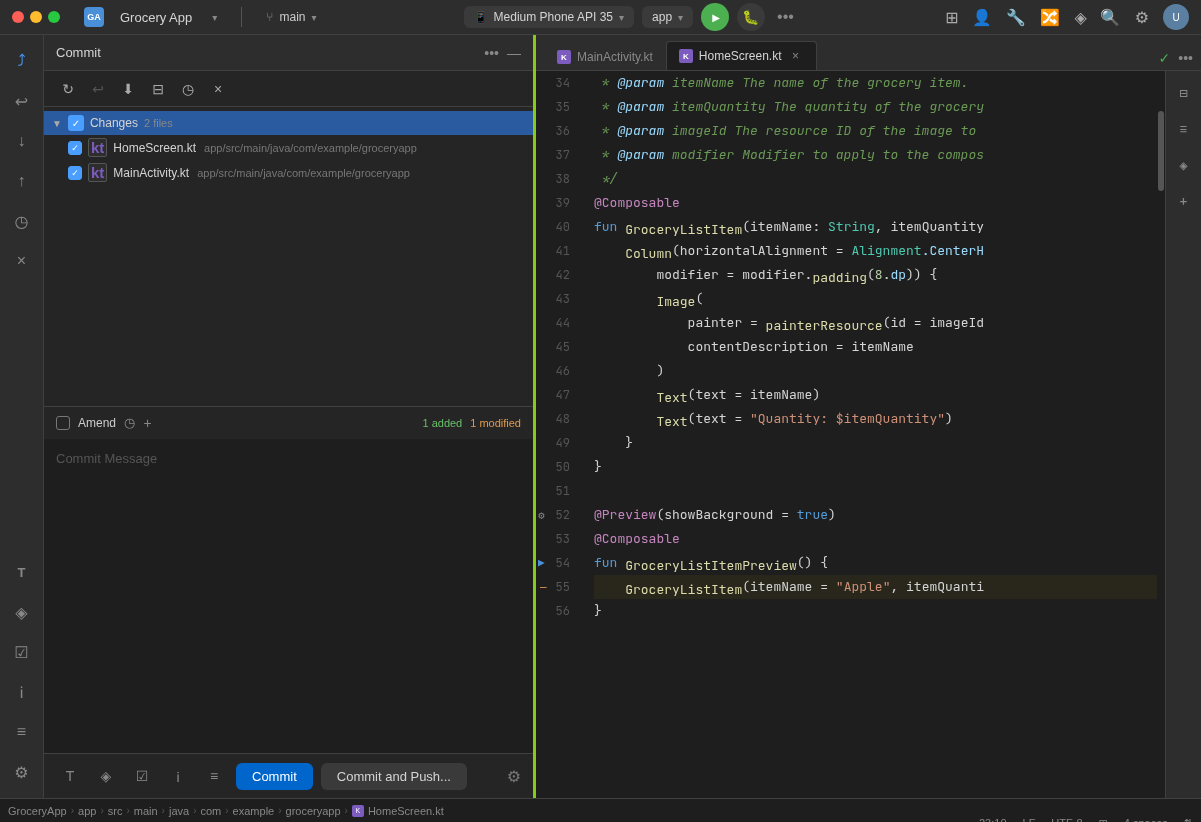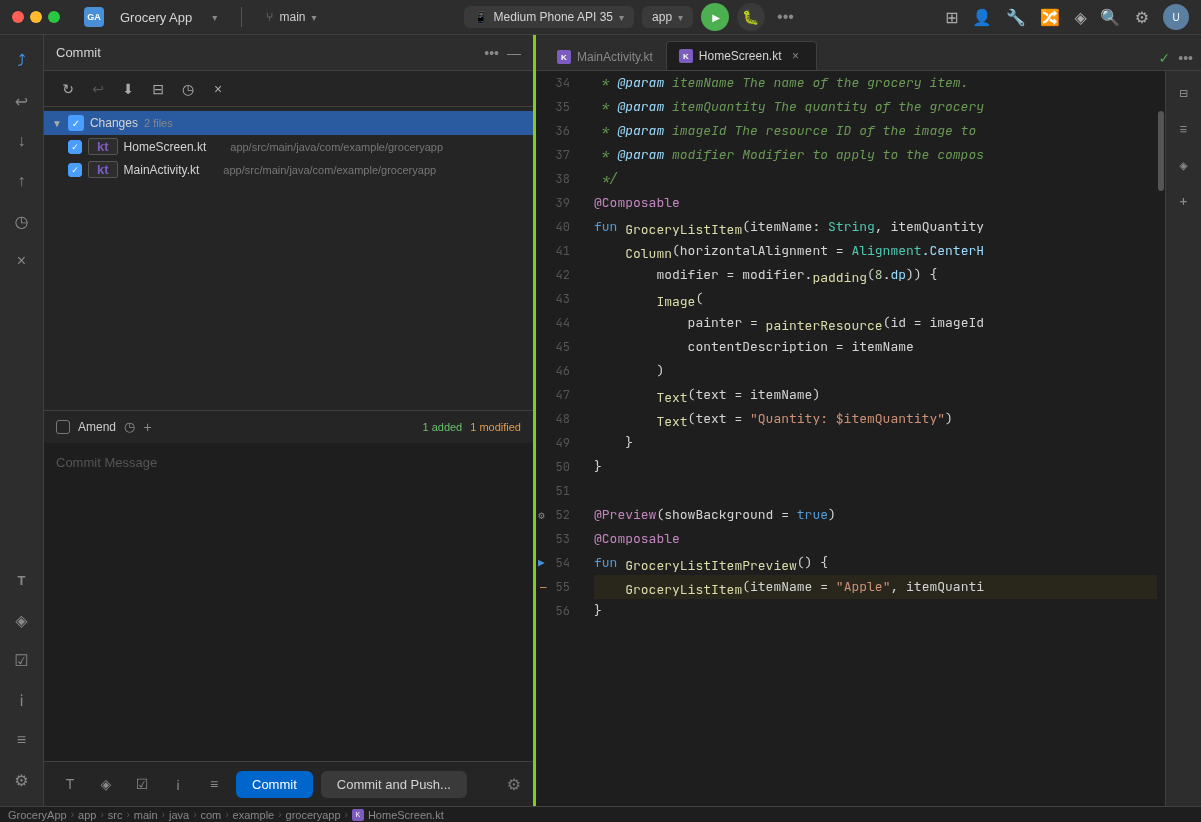--- a/index.html
+++ b/index.html
@@ -282,36 +282,36 @@
       align-items: center;
       justify-content: center;
       flex-shrink: 0;
     }
     .file-checkbox::after {
       content: '✓';
       color: white;
       font-size: 9px;
     }
     .file-kt-icon {
-      font-size: 13px;
+      font-size: 15px;
       color: #7c5cbf;
       font-weight: bold;
       background: #2d2d2d;
       border: 1px solid #555;
       border-radius: 2px;
-      padding: 0 8px;
+      padding: 0 2px;
     }
     .file-name {
       color: #d4d4d4;
       font-weight: 500;
     }
     .file-path {
       color: #777;
       font-size: 11px;
-      margin-left: 18px;
+      margin-left: 2px;
     }
 
     
     .amend-section {
       display: flex;
       align-items: center;
       padding: 8px 12px;
       gap: 8px;
       border-top: 1px solid #404040;
       font-size: 12px;
@@ -553,21 +553,21 @@
     .scrollbar-thumb {
       width: 6px;
       height: 80px;
       background: #555;
       border-radius: 3px;
       margin: 40px 1px;
     }
 
     
     .status-bar {
-      height: 16px;
+      height: 24px;
       background: #1e1e1e;
       border-top: 1px solid #404040;
       display: flex;
       align-items: center;
       padding: 0 8px;
       font-size: 11px;
       color: #888;
       gap: 0;
       flex-shrink: 0;
     }

